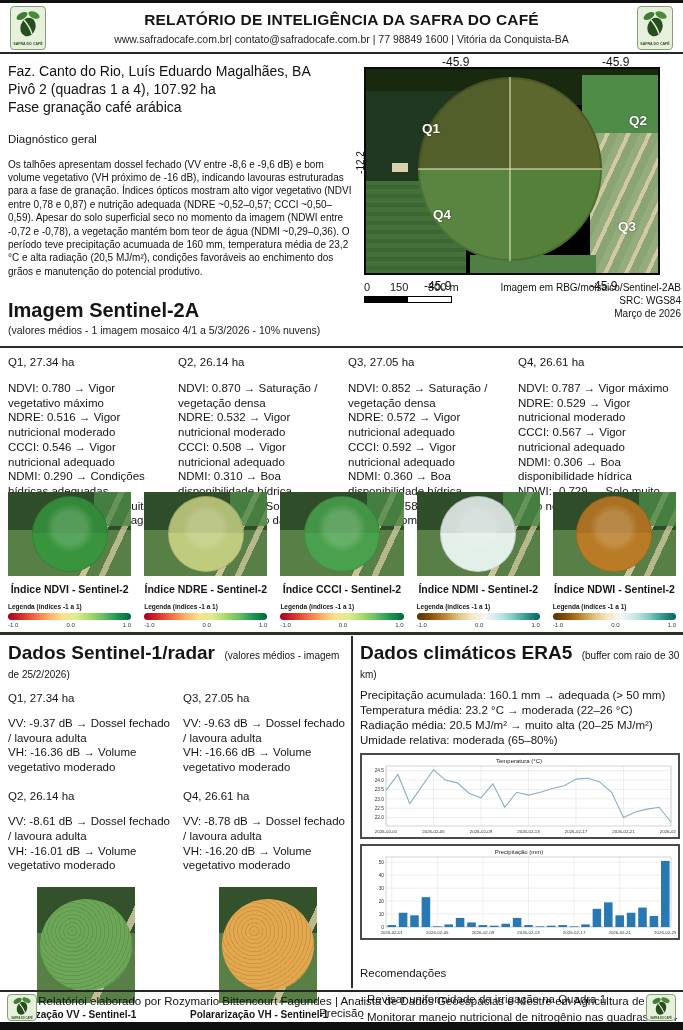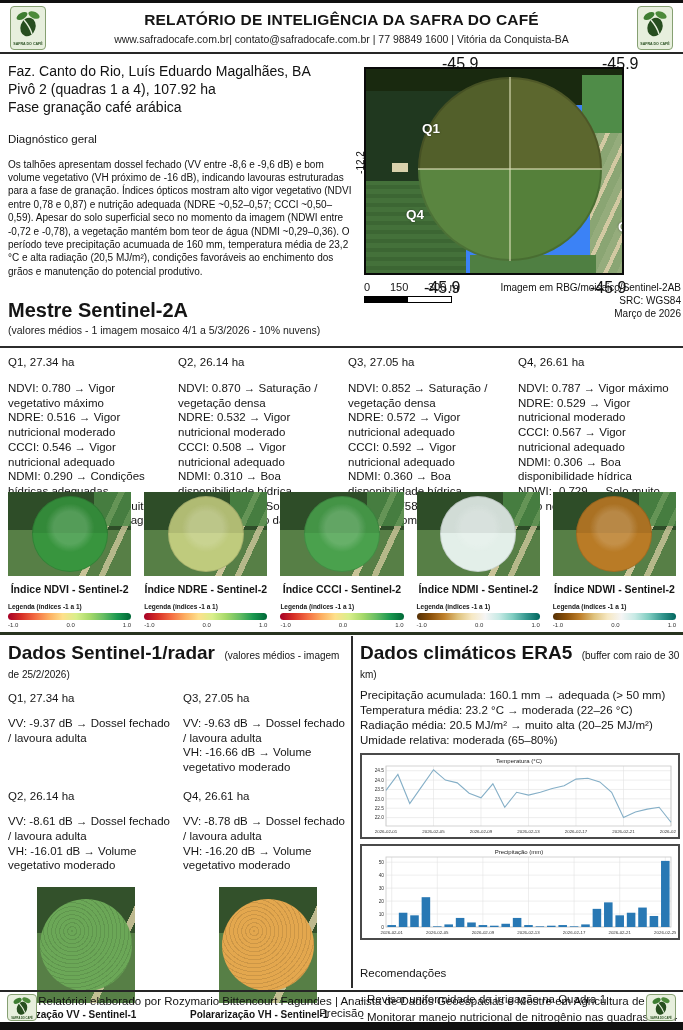--- a/index.html
+++ b/index.html
@@ -20,23 +20,23 @@
   .logo-box{width:36px;height:44px;border:1px solid #86a072;border-radius:4px;background:#e7efdd;display:flex;align-items:center;justify-content:center;flex-shrink:0}
 
   
   .intro-left{position:absolute;left:8px;top:62px;width:348px}
   .farm-line{font-size:14px;line-height:1.3;color:#111}
   .diag-title{font-size:11.5px;margin-top:16px}
   .diag-text{font-size:10px;line-height:1.34;margin-top:13px;color:#111}
 
   
   .map-area{position:absolute;left:358px;top:55px;width:325px;height:250px}
-  .lon-label{position:absolute;font-size:16px;color:#111}
+  .lon-label{position:absolute;font-size:12px;color:#111}
   .lat-label{position:absolute;font-size:10px;color:#111;transform:rotate(-90deg);transform-origin:center}
-  .map-frame{position:absolute;left:6px;top:12px;width:260px;height:208px;border:2px solid #0a0a0a;overflow:hidden;background:#3b82f6}
+  .map-frame{position:absolute;left:6px;top:12px;width:296px;height:208px;border:2px solid #0a0a0a;overflow:hidden;background:#000000}
   .scene-layer{position:absolute}
   .pivot-circle{position:absolute;border-radius:50%}
   .cross-h{position:absolute;height:1.5px;background:rgba(226,228,190,.55)}
   .cross-v{position:absolute;width:1.5px;background:rgba(226,228,190,.55)}
   .q-label{position:absolute;color:#fff;font-weight:bold;font-size:13.5px;text-shadow:0 0 2px rgba(0,0,0,.6)}
   .scalebar-wrap{position:absolute;left:6px;top:226px;width:120px}
   .scalebar-text{font-size:11px;display:flex;gap:0}
   .scalebar-text span:nth-child(1){width:26px}
   .scalebar-text span:nth-child(2){width:38px}
   .scalebar{margin-top:3px;width:88px;height:7px;border:1px solid #000;background:#fff;position:relative}
@@ -155,21 +155,21 @@
     <div class="scene-layer" style="left:0;top:112px;width:100px;height:94px;background:repeating-linear-gradient(0deg,#44713a 0 5px,#3c6633 5px 9px)"></div>
     <div class="scene-layer" style="left:224px;top:36px;width:88px;height:170px;background:repeating-linear-gradient(115deg,#95ac7c 0 7px,#d2c9a2 7px 11px,#8aa573 11px 19px)"></div>
     <div class="scene-layer" style="left:216px;top:6px;width:96px;height:58px;background:#4f8c48"></div>
     <div class="scene-layer" style="left:104px;top:186px;width:126px;height:20px;background:#4f7f42"></div>
     <div class="scene-layer" style="left:26px;top:94px;width:16px;height:9px;background:#d9d2ac"></div>
     <div class="pivot-circle" style="left:52px;top:8px;width:184px;height:184px;background:conic-gradient(#5c672e 0 90deg,#55803a 90deg 180deg,#5a8540 180deg 270deg,#525f2a 270deg 360deg);box-shadow:inset 0 0 0 2px rgba(0,0,0,.15)"></div>
     <div class="cross-h" style="left:52px;top:99px;width:184px"></div>
     <div class="cross-v" style="left:143px;top:8px;height:184px"></div>
     <div class="q-label" style="left:56px;top:52px">Q1</div>
     <div class="q-label" style="left:263px;top:44px">Q2</div>
-    <div class="q-label" style="left:40px;top:138px">Q4</div>
+    <div class="q-label" style="left:67px;top:138px">Q4</div>
     <div class="q-label" style="left:252px;top:150px">Q3</div>
   </div>
 
   <div class="lon-label" style="left:66px;top:224px">-45.9</div>
   <div class="lon-label" style="left:232px;top:224px">-45.9</div>
 
   <div class="scalebar-wrap">
     <div class="scalebar-text">
       <span>0</span>
         <span>150</span>
@@ -179,21 +179,21 @@
         <div class="scalebar-fill"></div>
       </div>
   </div>
   <div class="map-caption">
     <div>Imagem em RBG/moisaico/Sentinel-2AB</div>
     <div>SRC: WGS84</div>
     <div>Março de 2026</div>
   </div>
 </div>
 
-<div class="s2-title">Mestre Sentinel-2A</div>
+<div class="s2-title">Imagem Sentinel-2A</div>
 <div class="s2-subtitle">(valores médios - 1 imagem mosaico 4/1 a 5/3/2026 - 10% nuvens)</div>
 <div class="s2-rule"></div>
 
 <div class="quad-grid">
   <div>
     <div class="quad-name">Q1, 27.34 ha</div>
     <div class="quad-lines">
       <div>NDVI: 0.780 → Vigor vegetativo máximo</div>
       <div>NDRE: 0.516 → Vigor nutricional moderado</div>
       <div>CCCI: 0.546 → Vigor nutricional adequado</div>
@@ -307,20 +307,21 @@
 <div class="s1-col">
   <div>
     <span class="sec-heading">Dados Sentinel-1/radar</span>
     <span class="sec-sub">(valores médios - imagem de 25/2/2026)</span>
   </div>
   <div class="s1-grid">
     <div>
       <div class="quad-name">Q1, 27.34 ha</div>
       <div class="s1-lines">
         <div>VV: -9.37 dB → Dossel fechado / lavoura adulta</div>
+        <div>VH: -16.36 dB → Volume vegetativo moderado</div>
       </div>
     </div>
     <div>
       <div class="quad-name">Q3, 27.05 ha</div>
       <div class="s1-lines">
         <div>VV: -9.63 dB → Dossel fechado / lavoura adulta</div>
         <div>VH: -16.66 dB → Volume vegetativo moderado</div>
       </div>
     </div>
     <div>

